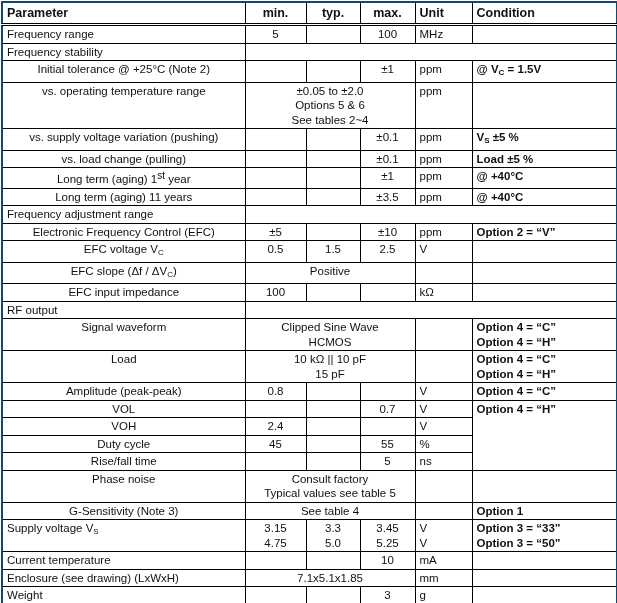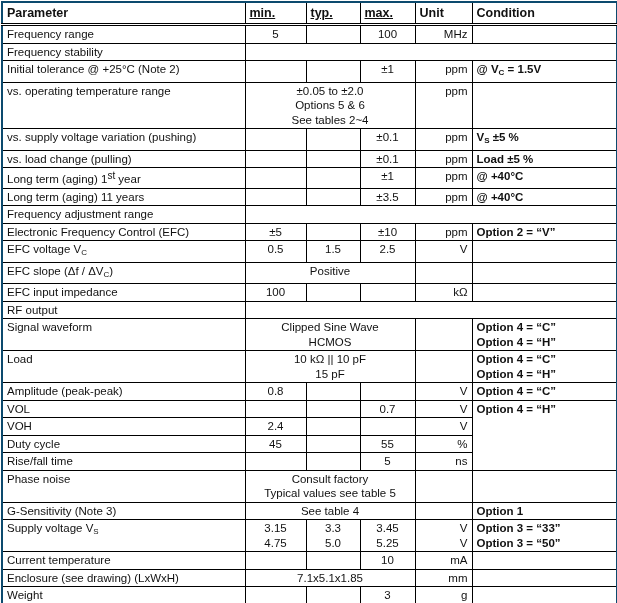--- a/index.html
+++ b/index.html
@@ -36,27 +36,27 @@
     white-space: nowrap;
   }
   #spec-table thead th {
     font-size: 12.5px;
     font-weight: bold;
     text-align: left;
     height: 18px;
     border-bottom: 3px double #000;
     vertical-align: middle;
   }
-  #spec-table thead th.center { text-align: left; text-decoration: underline; }
+  #spec-table thead th.center { text-align: center; }
   #spec-table tbody tr { height: 17px; }
   td.param { text-align: left; padding-left: 5px; }
   td.param.b { font-weight: normal; }
-  td.param.ind { padding-left: 29px; }
+  td.param.ind { padding-left: 29px; text-align: center; }
   td.val { text-align: center; }
-  td.unit { text-align: right; padding-left: 5px; }
+  td.unit { text-align: left; padding-left: 5px; }
   td.cond { text-align: left; padding-left: 6px; font-weight: bold; }
   tr.dbl td { border-bottom: 3px double #000; }
   sub { font-size: 8px; vertical-align: -2px; }
   sup { font-size: 10px; vertical-align: 4px; }
 </style>
 </head>
 <body>
 
 <table id="spec-table">
   <colgroup>

